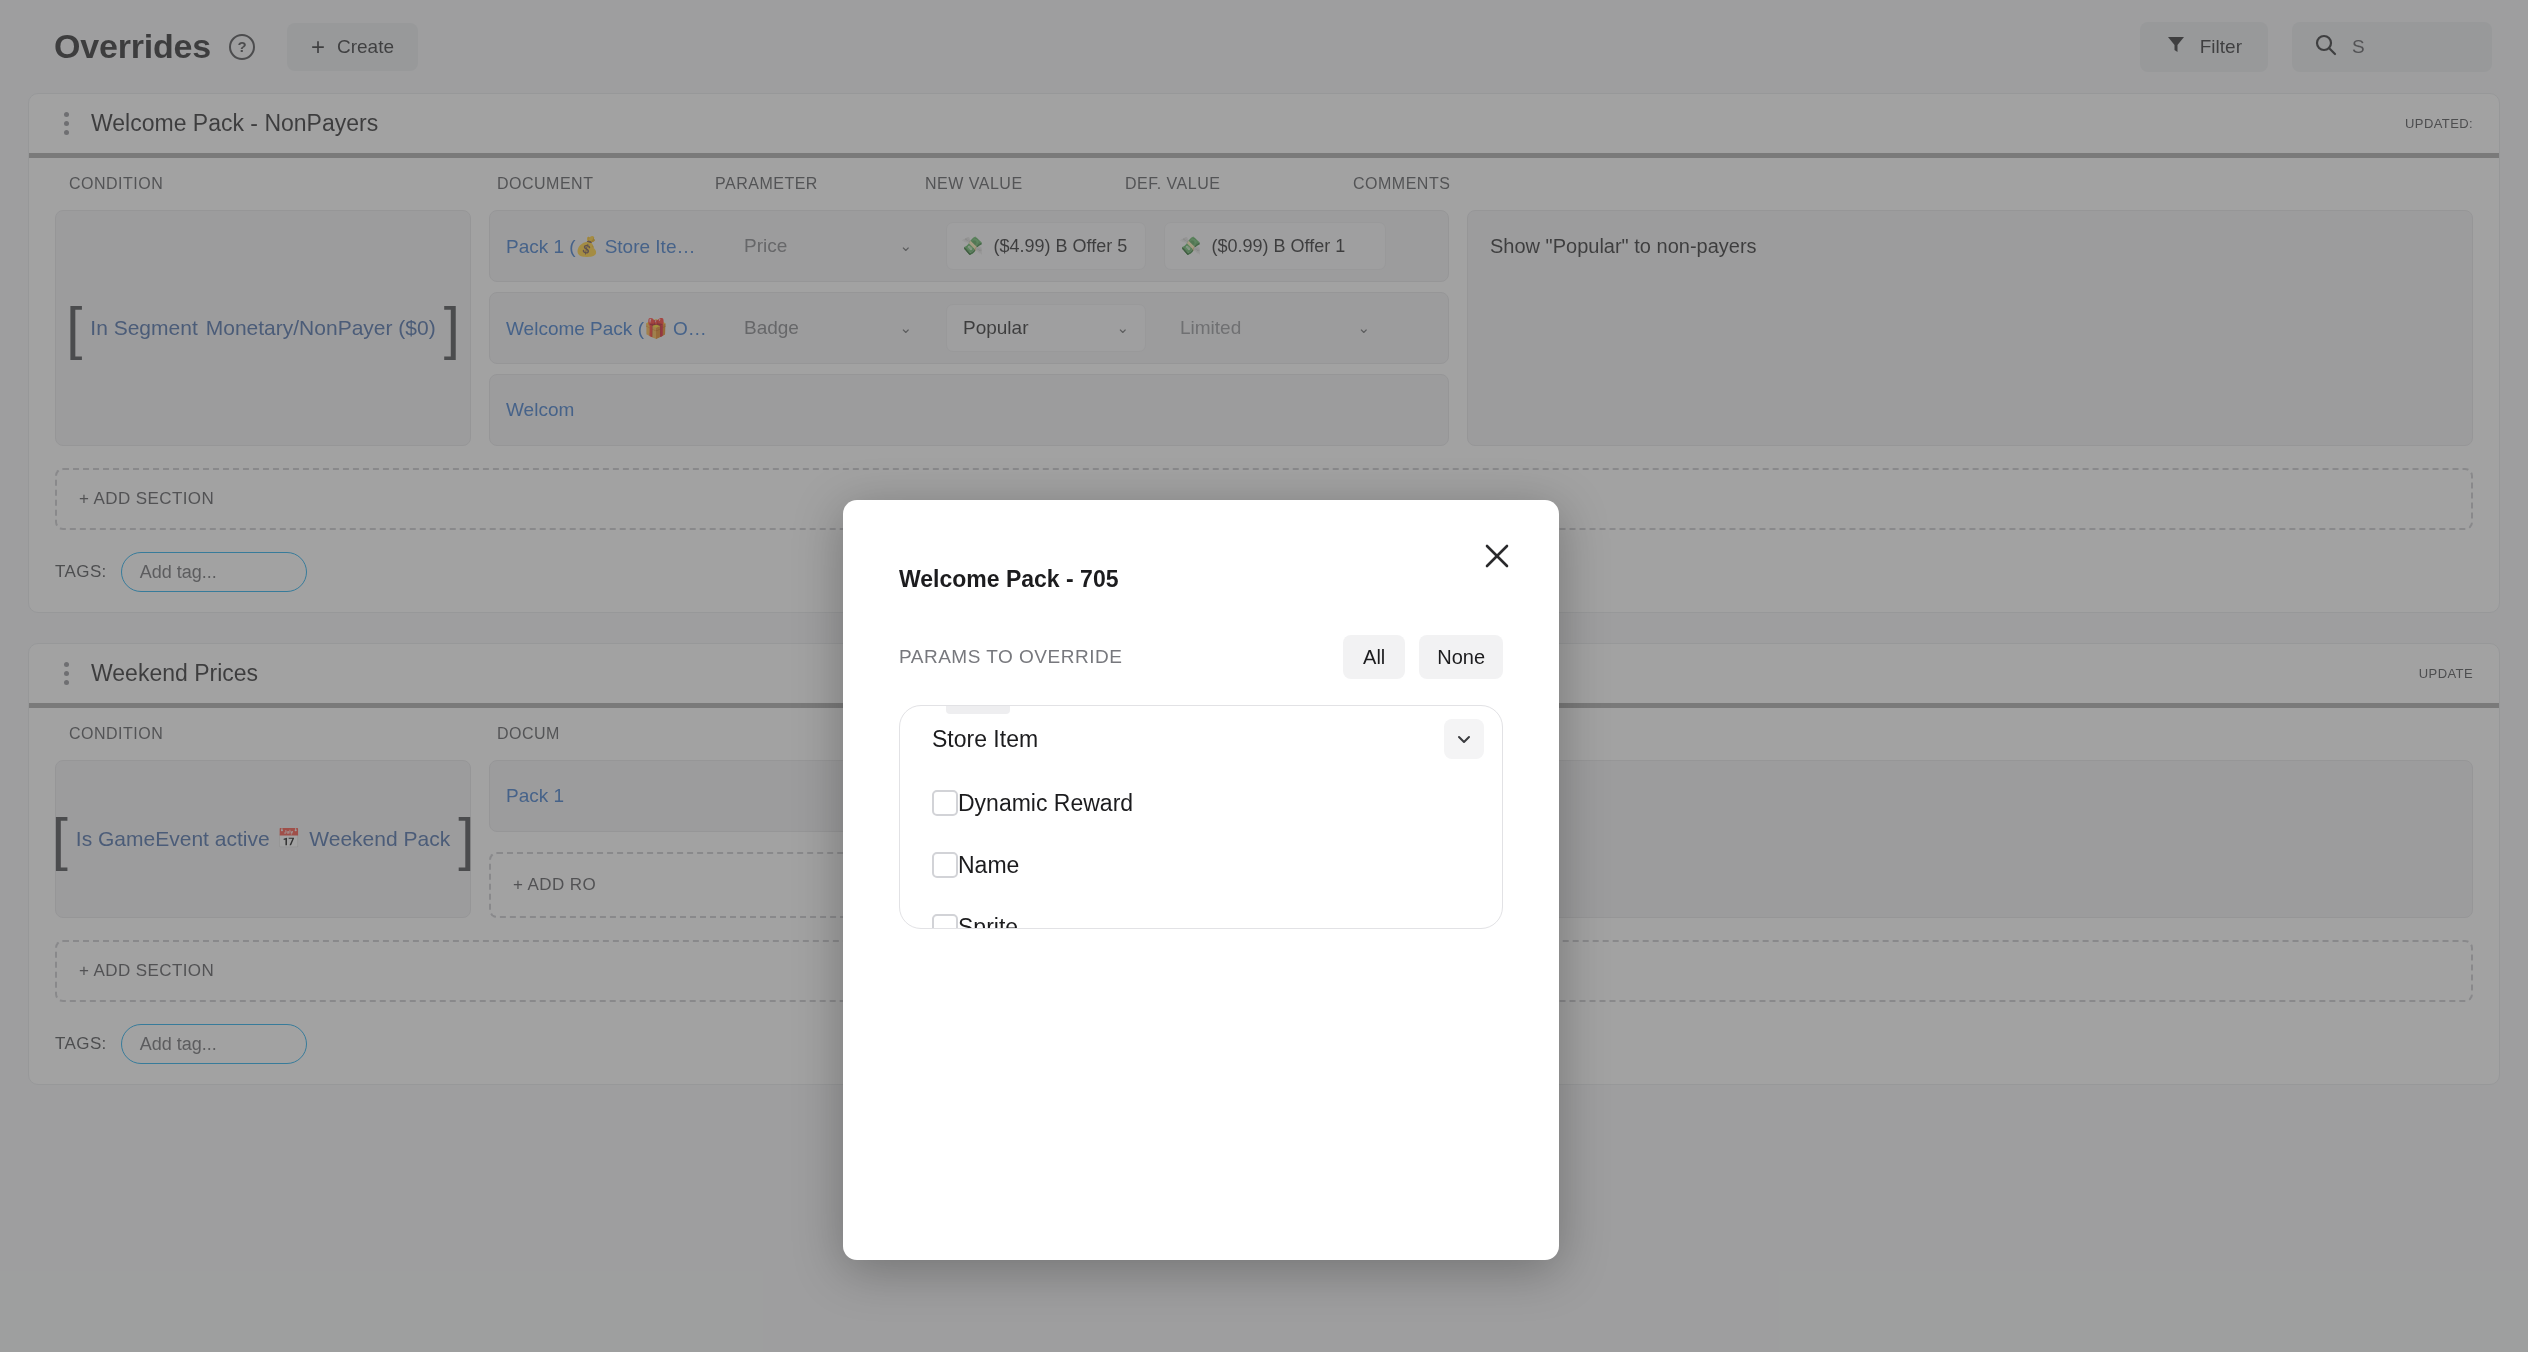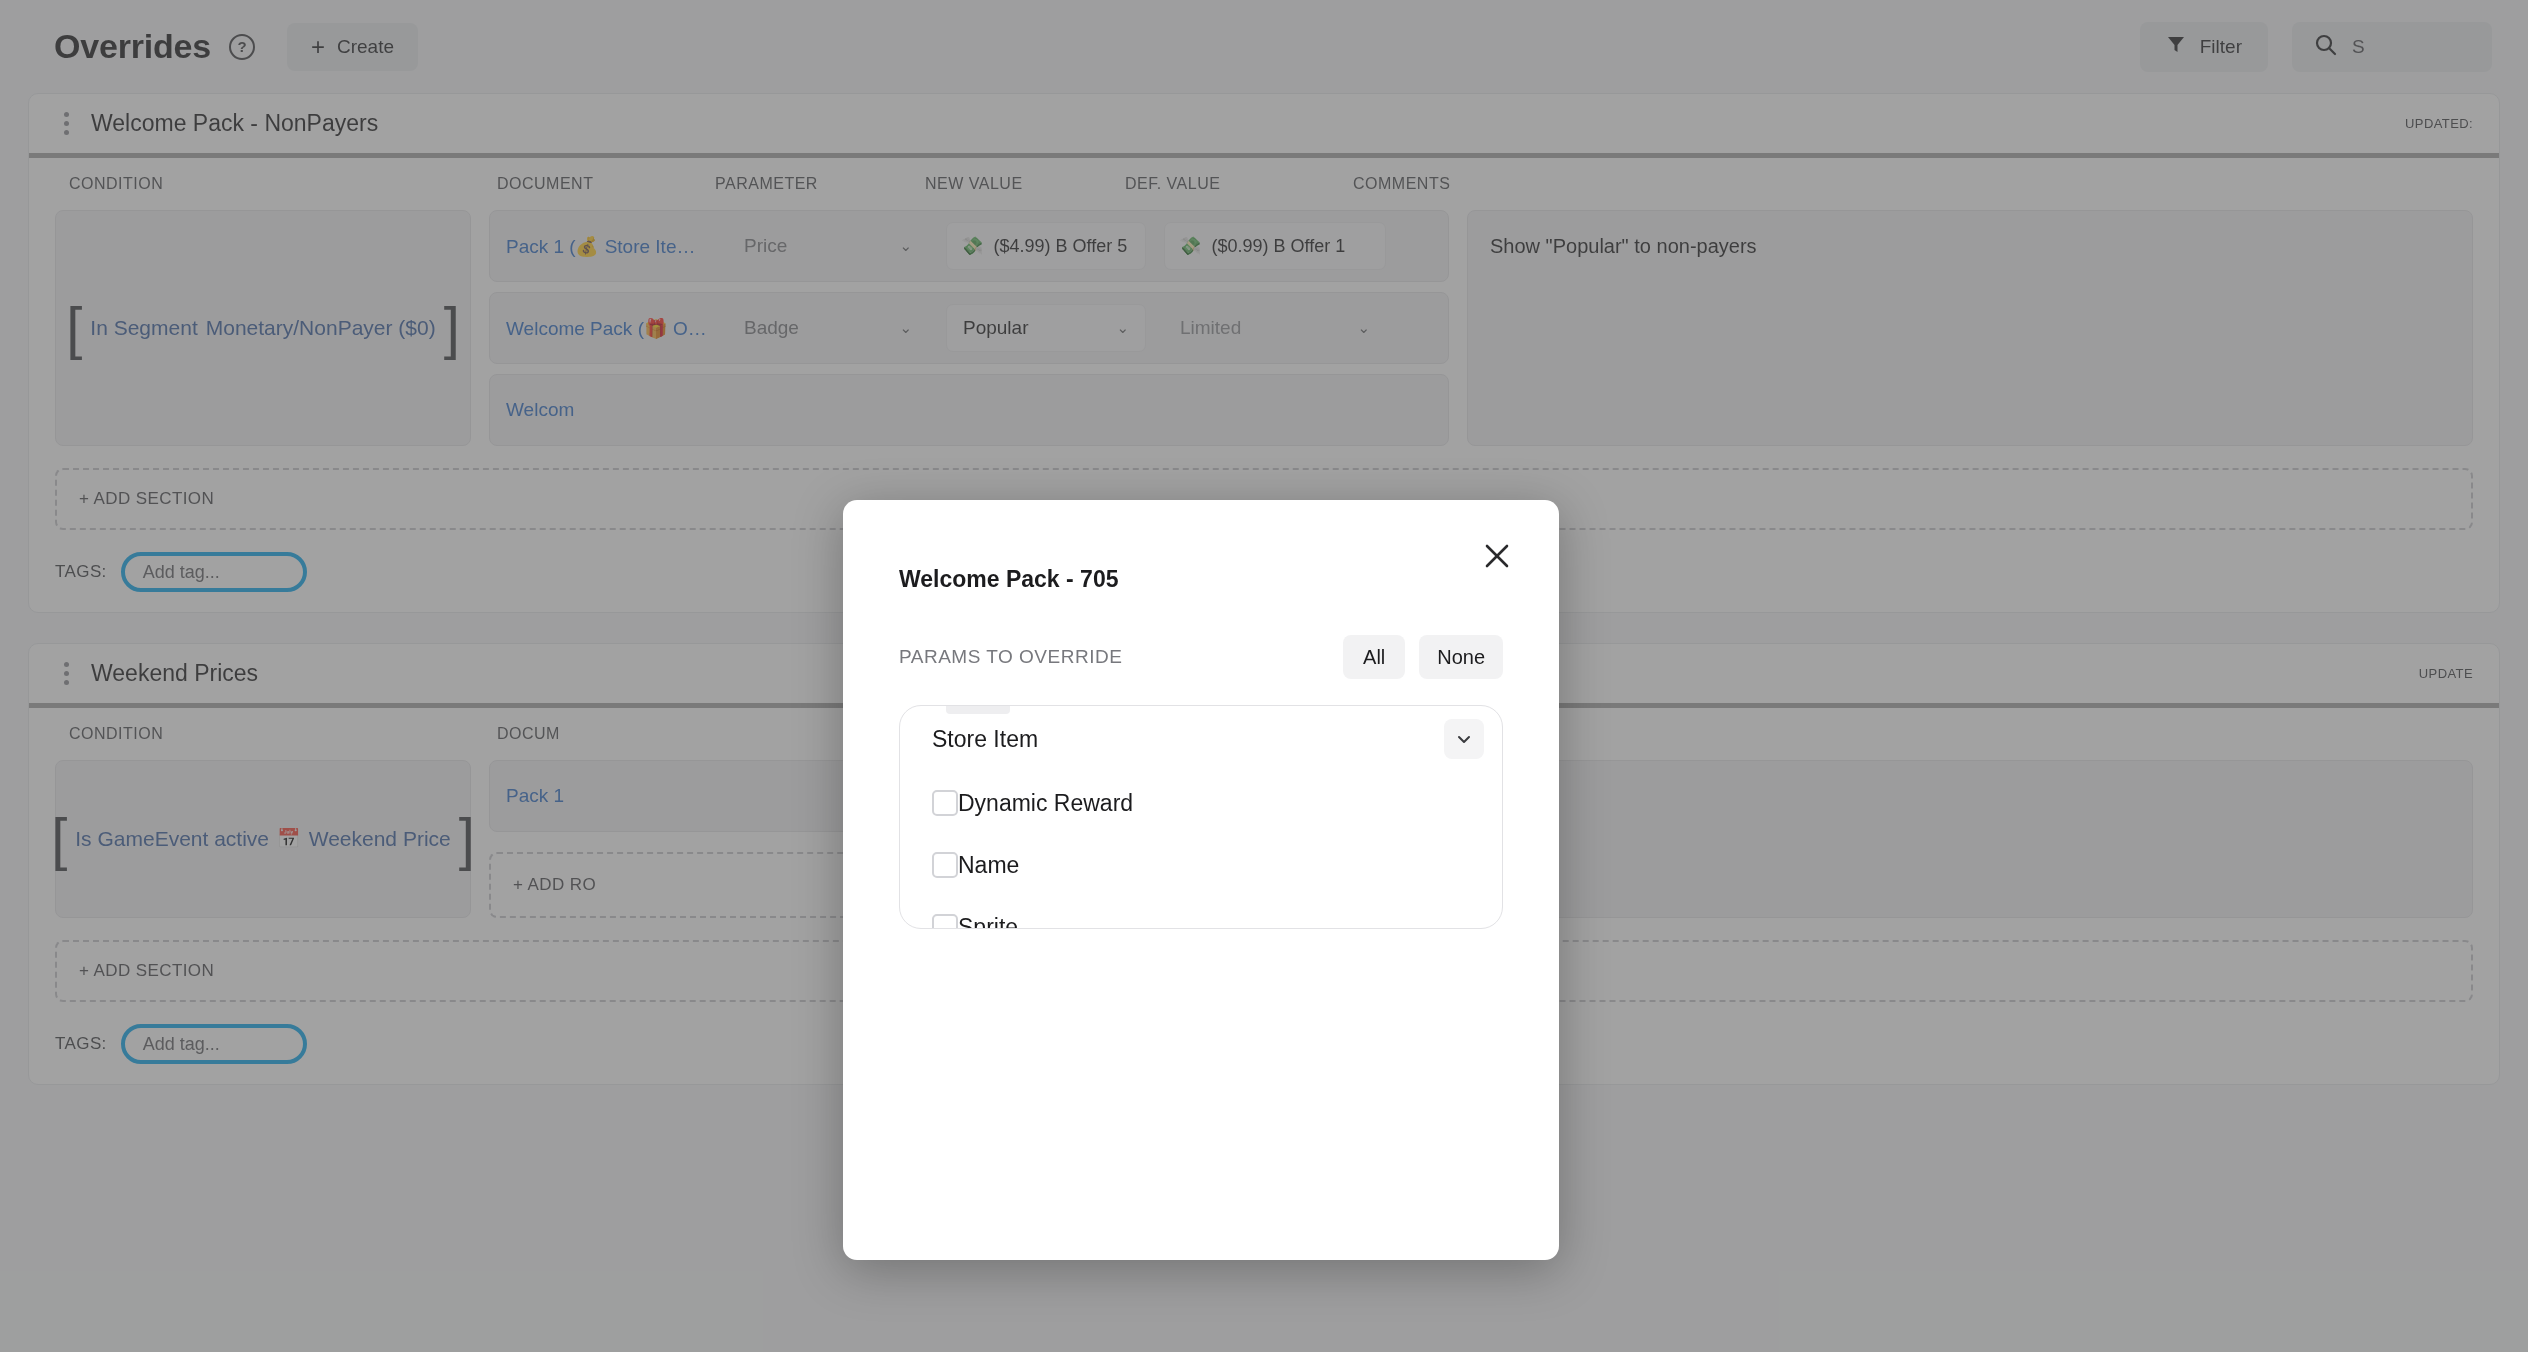--- a/index.html
+++ b/index.html
@@ -153,21 +153,21 @@
   }
   .add-section {
     margin: 22px 0 0 0;
     border: 2px dashed #c3c4c8; border-radius: 8px;
     height: 62px; display: flex; align-items: center; padding-left: 22px;
     font-size: 17px; color: #4a4b4f; letter-spacing: .4px; cursor: pointer;
   }
   .tags-row { display: flex; align-items: center; gap: 14px; margin-top: 22px; }
   .tags-label { font-size: 17px; color: #3f4044; letter-spacing: .4px; }
   .tag-input {
-    width: 186px; height: 40px; border: 4px solid #0ea5e9; border-radius: 20px;
+    width: 186px; height: 40px; border: 1px solid #0ea5e9; border-radius: 20px;
     background: transparent; display: flex; align-items: center; padding: 0 18px;
     font-size: 18px; color: #5f6064; cursor: text;
   }
 
   
   .modal {
     position: absolute; z-index: 100;
     left: 843px; top: 500px; width: 716px; height: 760px;
     background: #ffffff; border-radius: 14px;
     box-shadow: 0 10px 50px rgba(0,0,0,0.28);
@@ -362,21 +362,21 @@
         <div class="ch-def">DEF. VALUE</div>
         <div class="ch-com">COMMENTS</div>
       </div>
 
       <div class="row-wrap">
         <div class="cond-box">
           <div class="cond-inner">
             <span class="bracket">[</span>
             <span class="cond-text">Is GameEvent active</span>
             <span class="cond-emoji">📅</span>
-            <span class="cond-text seg">Weekend Price</span>
+            <span class="cond-text seg">Weekend Pack</span>
             <span class="bracket">]</span>
           </div>
         </div>
 
         <div class="rows-col">
           <div class="ovr-row">
             <div class="cell-doc">Pack 1</div>
             <div class="select sel-param">
               <span></span>
             </div>

